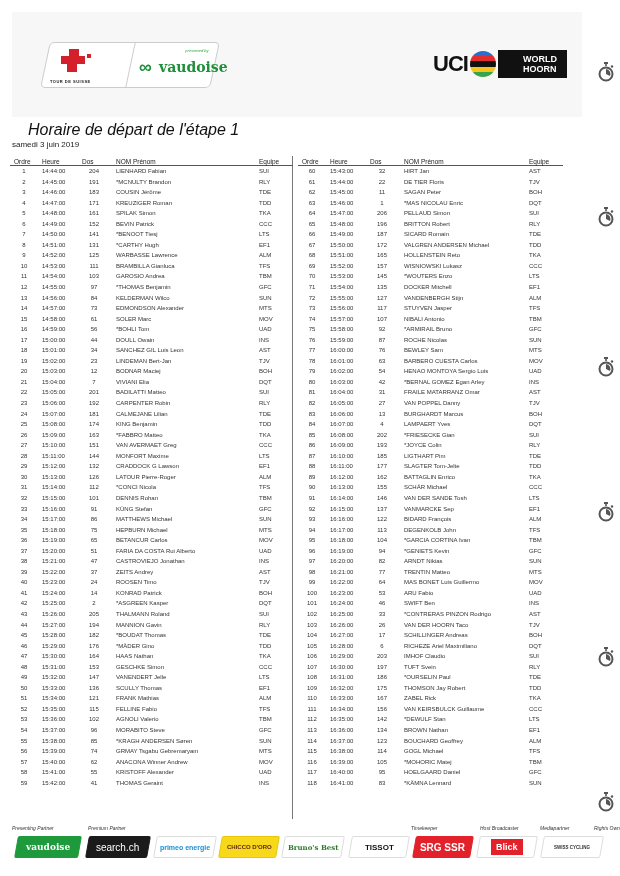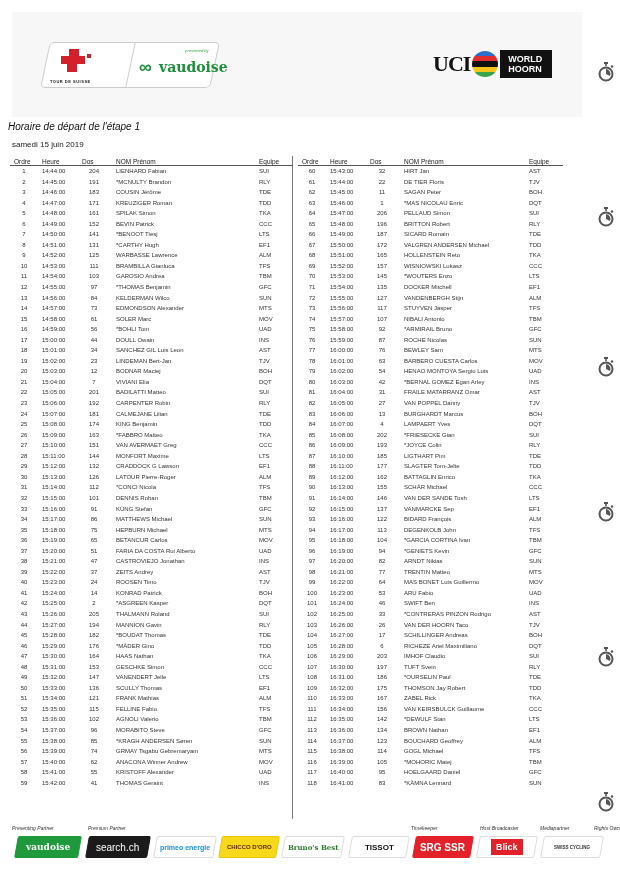--- a/index.html
+++ b/index.html
@@ -13,28 +13,28 @@
   .tds-logo .half { flex: 1; position: relative; transform: skewX(12deg); }
   .tds-logo .divider { width: 1px; background: #ccc; }
   .tds-cross { position: absolute; left: 13px; top: 6px; width: 34px; height: 24px; }
   .tds-cross span { position: absolute; background: #d4202a; }
   .tds-text { position: absolute; left: 4px; bottom: 3px; font-size: 4px; letter-spacing: 0.5px; color: #222; font-weight: bold; }
   .vaud-pres { position: absolute; right: 6px; top: 5px; font-size: 4px; color: #2a9d3a; font-style: italic; }
   .vaud-mark { position: absolute; left: 8px; top: 14px; font-size: 18px; color: #1e8f3a; font-weight: bold; }
   .vaud-text { position: absolute; left: 28px; top: 16px; font-family: "DejaVu Serif", serif; font-size: 14px; color: #1e8f3a; font-weight: bold; }
 
   .uci-logo { position: absolute; left: 433px; top: 50px; display: flex; align-items: center; }
-  .uci-letters { font-family: Liberation Serif, serif; font-weight: bold; font-size: 22px; color: #111; letter-spacing: -1px; }
+  .uci-letters { font-family: Liberation Sans, sans-serif; font-weight: bold; font-size: 22px; color: #111; letter-spacing: -1px; }
   .uci-stripes { width: 26px; height: 26px; border-radius: 50%; overflow: hidden; margin: 0 2px; display: flex; flex-direction: column; }
   .uci-stripes span { flex: 1; }
-  .uci-box { background: #111; color: #fff; font-weight: bold; font-size: 9px; line-height: 10px; padding: 4px 10px 4px 8px; }
+  .uci-box { background: #111; color: #fff; font-weight: bold; font-size: 9px; line-height: 10px; padding: 4px 10px 4px 25px; }
 
   .stopwatch { position: absolute; left: 598px; width: 16px; height: 20px; }
 
-  .doc-title { position: absolute; left: 8px; top: 121px; font-size: 10px; font-style: italic; color: #111; }
+  .doc-title { position: absolute; left: 28px; top: 121px; font-size: 16px; font-style: italic; color: #111; }
   .doc-date { position: absolute; left: 12px; top: 140px; font-size: 8px; color: #222; }
 
   .table-block { position: absolute; top: 157px; }
   .table-left { left: 10px; width: 283px; }
   .table-right { left: 298px; width: 265px; }
   .col-sep { position: absolute; left: 292px; top: 156px; width: 1px; height: 663px; background: #777; }
 
   .thead { display: flex; font-size: 6.5px; height: 9px; line-height: 9px; border-bottom: 1px solid #555; color: #222; }
   .row { display: flex; font-size: 6px; height: 10.55px; line-height: 10.55px; color: #333; }
   .c-ord { width: 28px; text-align: center; }
@@ -126,21 +126,21 @@
   </svg>
 <svg class="stopwatch" style="top:792px" viewBox="0 0 16 20">
     <rect x="6" y="0" width="4" height="2" fill="#555"></rect>
     <rect x="7.2" y="2" width="1.6" height="2" fill="#555"></rect>
     <circle cx="8" cy="12" r="6.5" fill="none" stroke="#555" stroke-width="2"></circle>
     <path d="M8 12 L8 7 A5 5 0 0 1 12 14 Z" fill="#555"></path>
     <circle cx="14" cy="4.5" r="1.2" fill="#555"></circle>
   </svg>
 
 <div class="doc-title">Horaire de départ de l'étape 1</div>
-<div class="doc-date">samedi 15 juin 2019</div>
+<div class="doc-date">samedi 3 juin 2019</div>
 
 <div class="col-sep"></div>
 
 <div class="table-block table-left">
   <div class="thead">
     <div class="c-ord">Ordre</div>
     <div class="c-heure">Heure</div>
     <div class="c-dos">Dos</div>
     <div class="c-nom">NOM Prénom</div>
     <div class="c-eq">Equipe</div>

